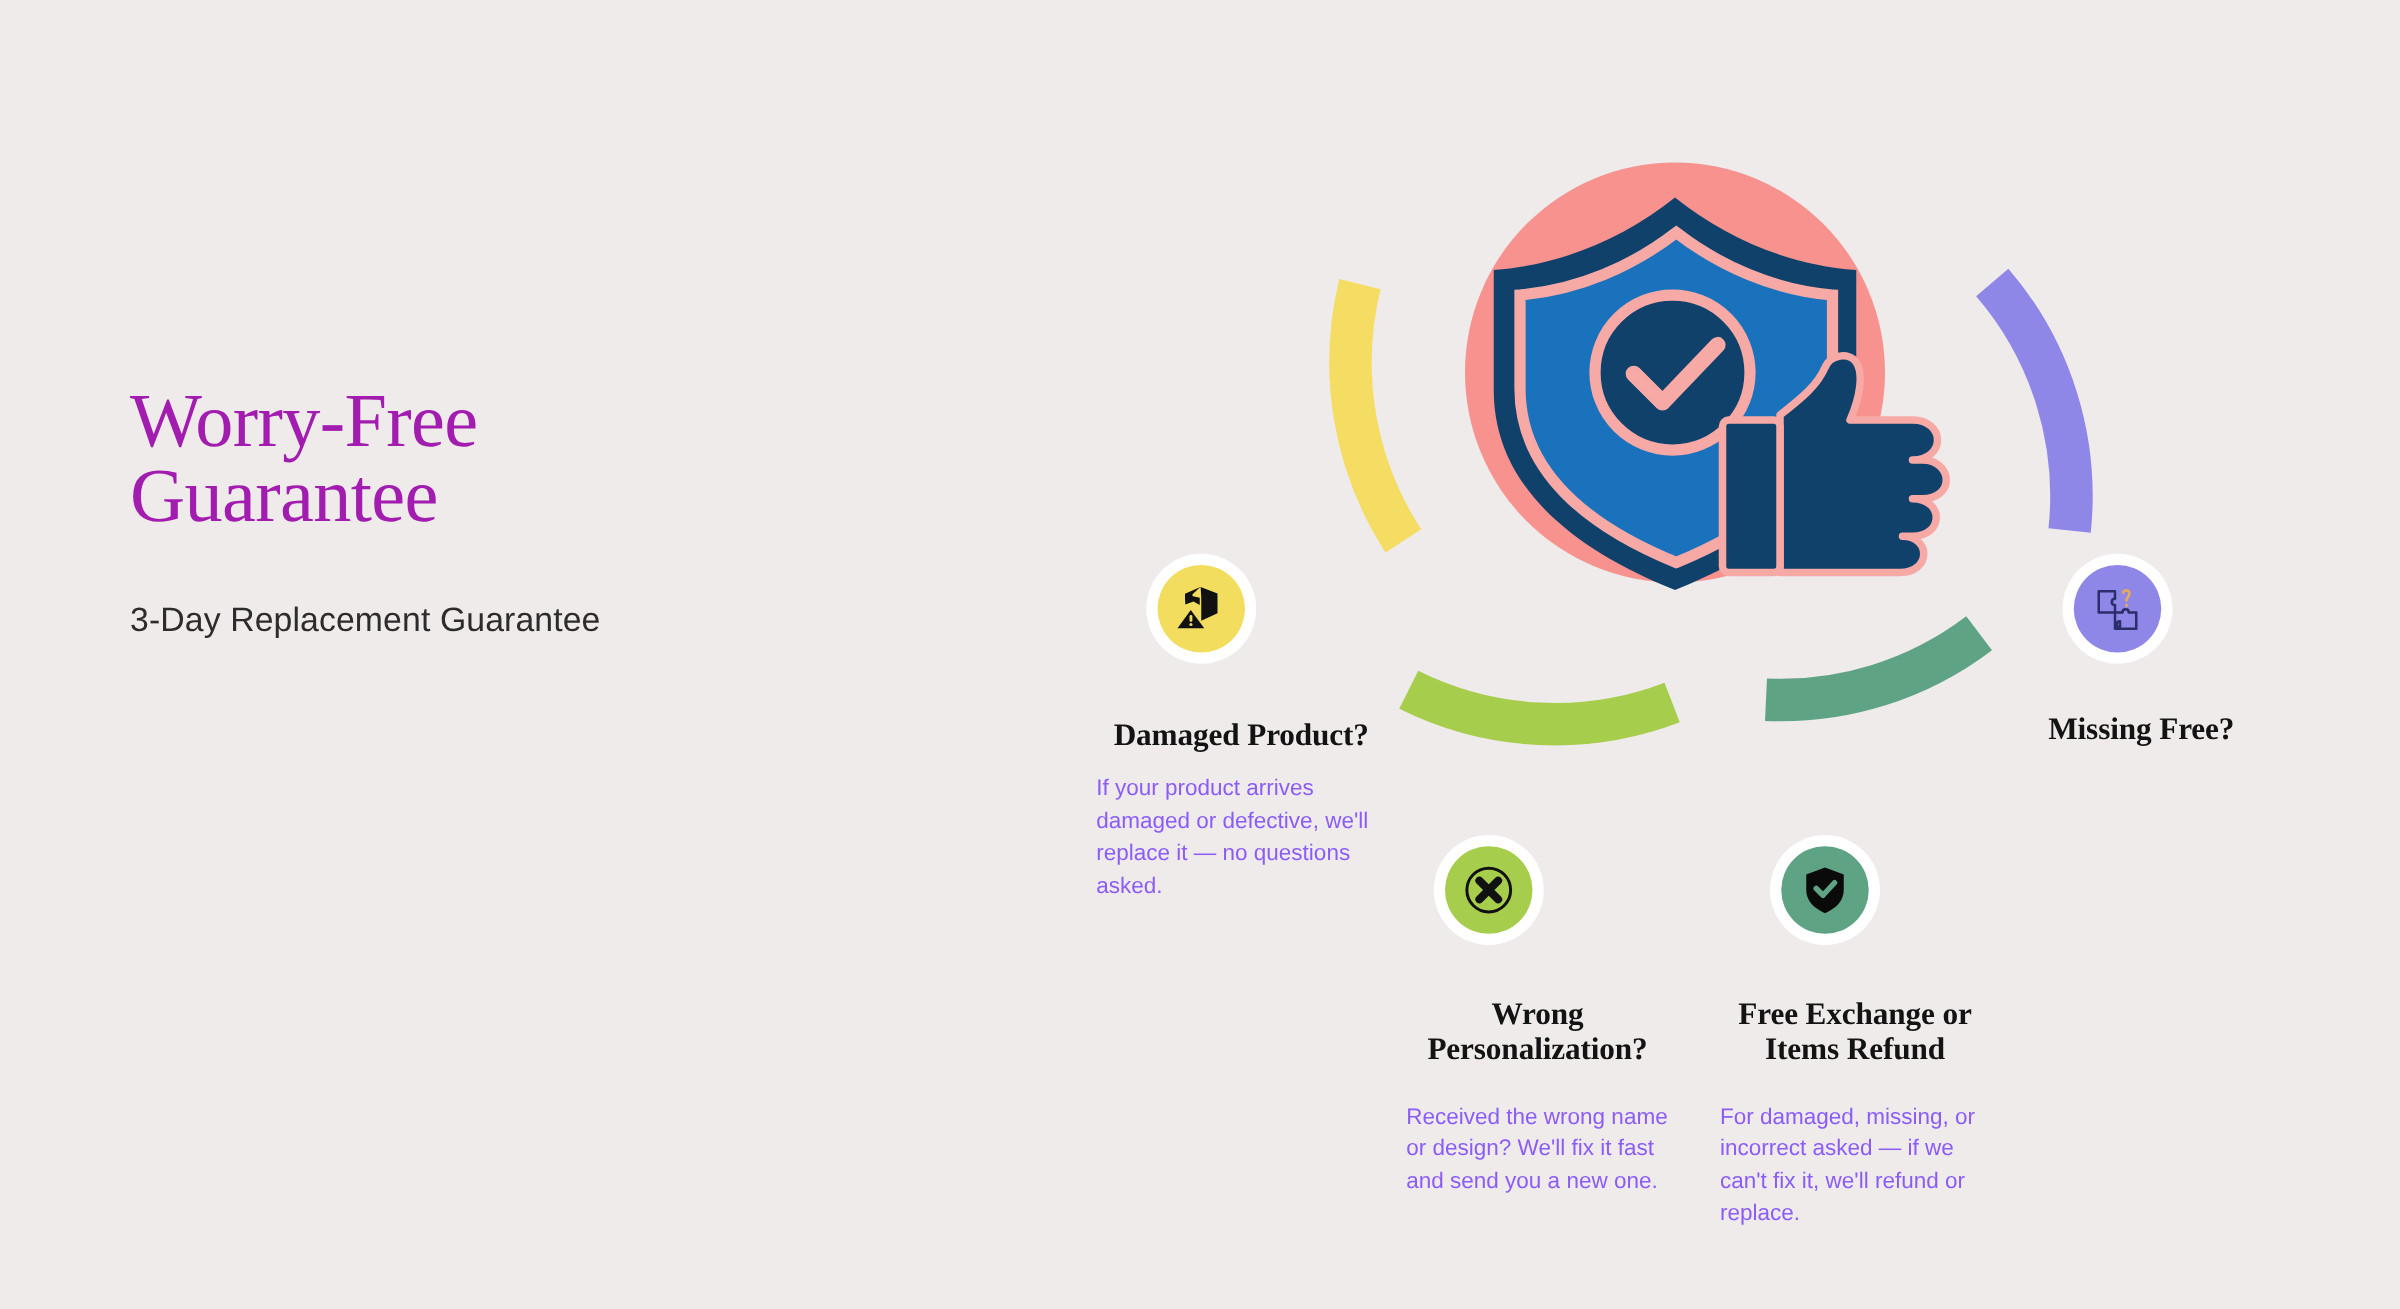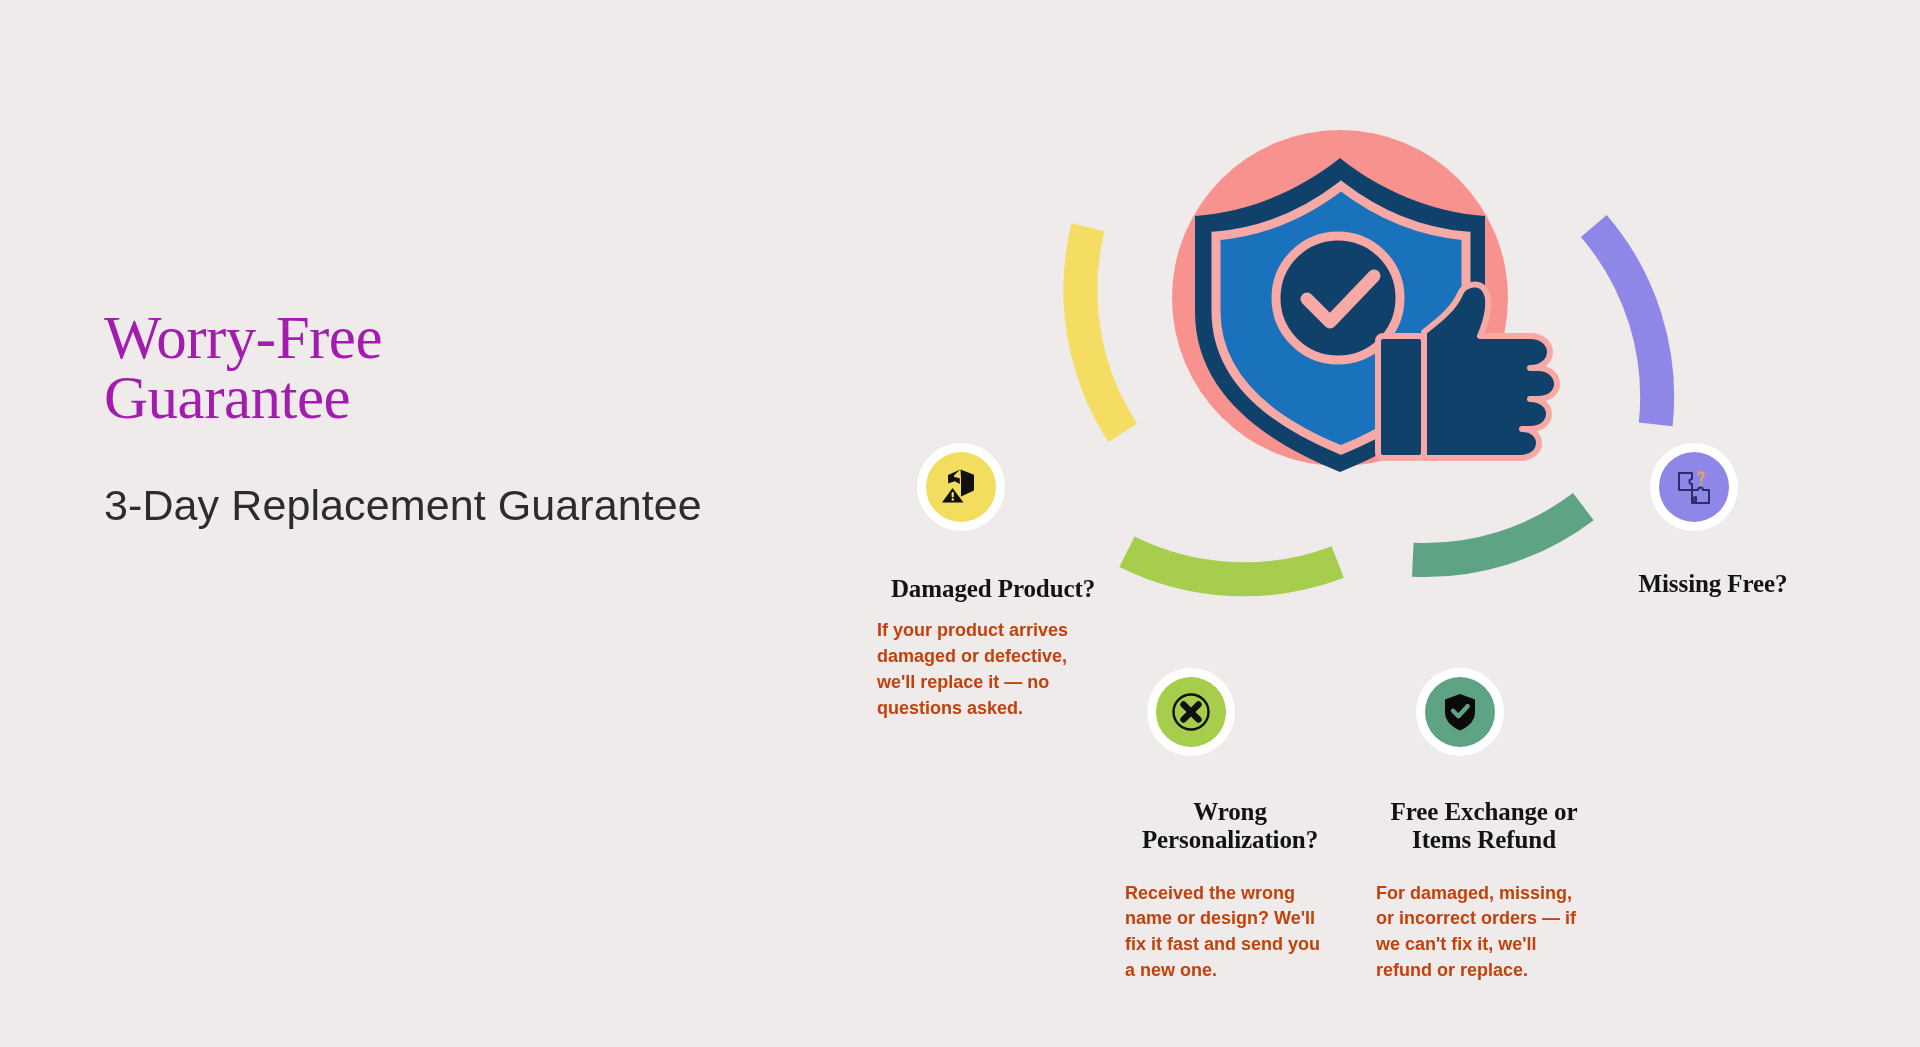--- a/index.html
+++ b/index.html
@@ -27,21 +27,21 @@
     line-height:0.99;
     letter-spacing:-0.5px;
     color:#a21caf;
   }
   .hero-title .l2 { display:block; }
 
   .hero-sub {
     margin-top:52px;
     font-family:"Liberation Sans", sans-serif;
     font-weight:300;
-    font-size:43px;
+    font-size:27px;
     letter-spacing:0.1px;
     color:#2d2b2b;
     white-space:nowrap;
   }
 
   
   #diagram {
     position:absolute;
     left:860px; top:40px;
     width:1060px; height:1007px;
@@ -76,24 +76,24 @@
     font-weight:700;
     font-size:25px;
     line-height:1.13;
     color:#141313;
     letter-spacing:-0.1px;
     text-align:center;
   }
   .card-body {
     margin-top:15px;
     font-family:"Liberation Sans", sans-serif;
-    font-weight:700;
+    font-weight:400;
     font-size:18px;
     line-height:1.44;
-    color:#c2410c;
+    color:#8b5cf6;
   }
 
   .c-damaged  { left:17px;  top:535px; width:232px; }
   .c-wrong    { left:245px; top:758px; width:210px;margin-left:20px; }
   .c-exchange { left:516px; top:758px; width:216px; }
   .c-missing  { left:748px; top:530px; width:210px; }
   .c-wrong .card-body, .c-exchange .card-body { margin-top:26px; }
 </style>
 </head>
 <body>
@@ -226,21 +226,21 @@
       <div class="card-body">If your product arrives damaged or defective, we'll replace it — no questions asked.</div>
     </div>
 
     <div class="card c-wrong">
       <div class="card-title">Wrong Personalization?</div>
       <div class="card-body">Received the wrong name or design? We'll fix it fast and send you a new one.</div>
     </div>
 
     <div class="card c-exchange">
       <div class="card-title">Free Exchange or Items Refund</div>
-      <div class="card-body">For damaged, missing, or incorrect orders — if we can't fix it, we'll refund or replace.</div>
+      <div class="card-body">For damaged, missing, or incorrect asked — if we can't fix it, we'll refund or replace.</div>
     </div>
 
     <div class="card c-missing">
       <div class="card-title">Missing Free?</div>
     </div>
 
   </div>
 </div>
 
 </body></html>

